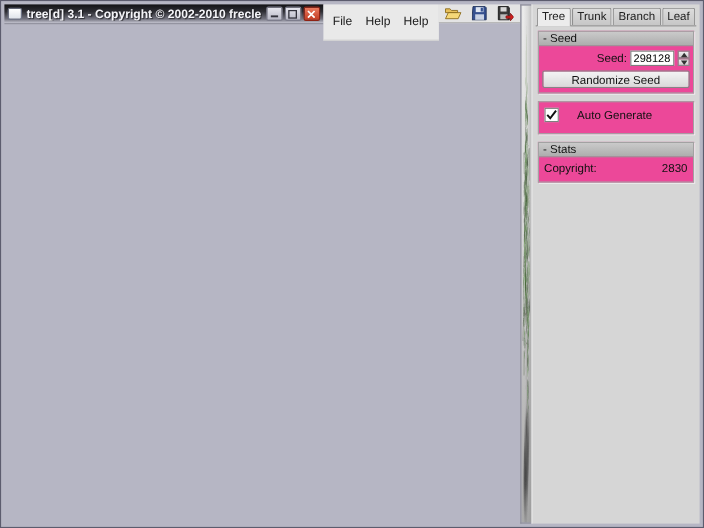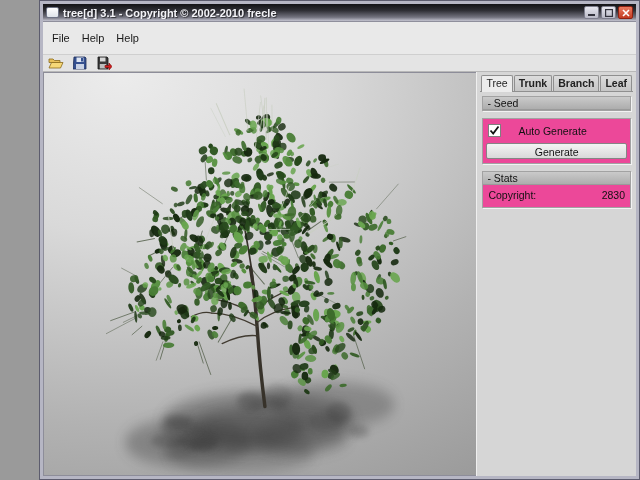--- a/index.html
+++ b/index.html
@@ -1,20 +1,20 @@
 <!DOCTYPE html>
 <html><head>
 <meta charset="utf-8">
 <style>
   html,body{margin:0;padding:0;width:640px;height:480px;overflow:hidden;
     font-family:"Liberation Sans",sans-serif;background:#9a9a9a;}
   *{box-sizing:border-box;}
 
   .window{position:absolute;inset:0;border:1px solid #5c5c6e;background:#b6b6c4;
-    padding:3px;display:flex;flex-direction:column;margin-left:39px;}
+    padding:3px;display:flex;flex-direction:row;}
 
   
   .titlebar{height:18px;flex:0 0 18px;display:flex;align-items:center;gap:4px;padding:0 3px;
     background:linear-gradient(#131316 0%,#2e2e34 38%,#73737f 78%,#c3c3cf 100%);
     border-bottom:1px solid #8f8f9c;}
   .win-icon{width:13px;height:11px;background:linear-gradient(#ffffff,#dfe3ea);
     border:1px solid #6f7486;border-radius:2px;flex:0 0 13px;}
   .title-text{color:#f4f4f8;font-size:11px;font-weight:bold;white-space:nowrap;
     text-shadow:1px 1px 1px rgba(0,0,0,.6);flex:1 1 auto;overflow:hidden;}
   .winbtns{display:flex;gap:2px;align-items:center;}
@@ -41,21 +41,21 @@
     background:radial-gradient(150% 125% at 18% 0%, #ececec 0%, #d9d9d9 32%, #b2b2b2 70%, #989898 100%);
     overflow:hidden;}
   .viewport svg{position:absolute;inset:0;width:100%;height:100%;}
 
   
   .panel{flex:0 0 127px;background:#d6d6d6;border-left:1px solid #efefef;
     display:flex;flex-direction:column;padding:2px 3px;font-size:10.5px;color:#111;}
   .tabs{display:flex;align-items:flex-end;height:17px;flex:0 0 17px;padding-left:1px;}
   .tab{padding:2px 4px 2px 4px;font-size:10.5px;border:1px solid #8f8f8f;border-bottom:none;
     background:linear-gradient(#dcdcdc,#c6c6c6);border-radius:2px 2px 0 0;margin-right:1px;
-    color:#222;line-height:11px;font-weight:bold;}
+    color:#222;line-height:11px;}
   .tab.active{background:#ececec;position:relative;top:1px;padding-bottom:3px;font-weight:normal;}
   .panel-body{flex:1 1 auto;border-top:1px solid #8f8f8f;padding-top:4px;}
 
   .rollout{margin:0 2px 7px 2px;border:1px solid #a2a2a2;background:#ec4899;
     box-shadow:1px 1px 0 rgba(255,255,255,.7);}
   .rollout-header{height:13px;background:linear-gradient(#cacaca,#adadad);
     border-bottom:1px solid #9a9a9a;font-size:10.5px;line-height:13px;padding-left:4px;
     color:#111;}
   .rollout-content{padding:4px 3px;}
 
@@ -983,33 +983,47 @@
       <div class="tabs">
         <div class="tab active">Tree</div>
         <div class="tab">Trunk</div>
         <div class="tab">Branch</div>
         <div class="tab">Leaf</div>
       </div>
       <div class="panel-body">
 
         <div class="rollout">
           <div class="rollout-header">- Seed</div>
+          <div class="rollout-content">
+            <div class="seed-row">
+              <span class="seed-label">Seed:</span>
+              <input class="seed-input" value="298128" style="">
+              <div class="spinner">
+                <button class="spin-btn">
+                    <span class="arrow up"></span>
+                  </button>
+                <button class="spin-btn">
+                    <span class="arrow down"></span>
+                  </button>
+              </div>
+            </div>
+            <button class="panel-button">Randomize Seed</button>
+          </div>
         </div>
 
         <div class="rollout">
           <div class="rollout-content">
             <div class="check-row">
               <div class="checkbox">
                 <svg width="11" height="11" viewBox="0 0 11 11">
                   <path d="M1.5 5.5 L4.2 8.5 L9.5 1.5" fill="none" stroke="#111" stroke-width="1.8"></path>
                 </svg>
               </div>
               <span class="check-label">Auto Generate</span>
             </div>
-            <button class="panel-button">Generate</button>
           </div>
         </div>
 
         <div class="rollout">
           <div class="rollout-header">- Stats</div>
           <div class="rollout-content" style="padding:2px 3px 4px 3px;">
             <div class="stats-row">
               <span>Copyright:</span>
               <span>2830</span>
             </div>

